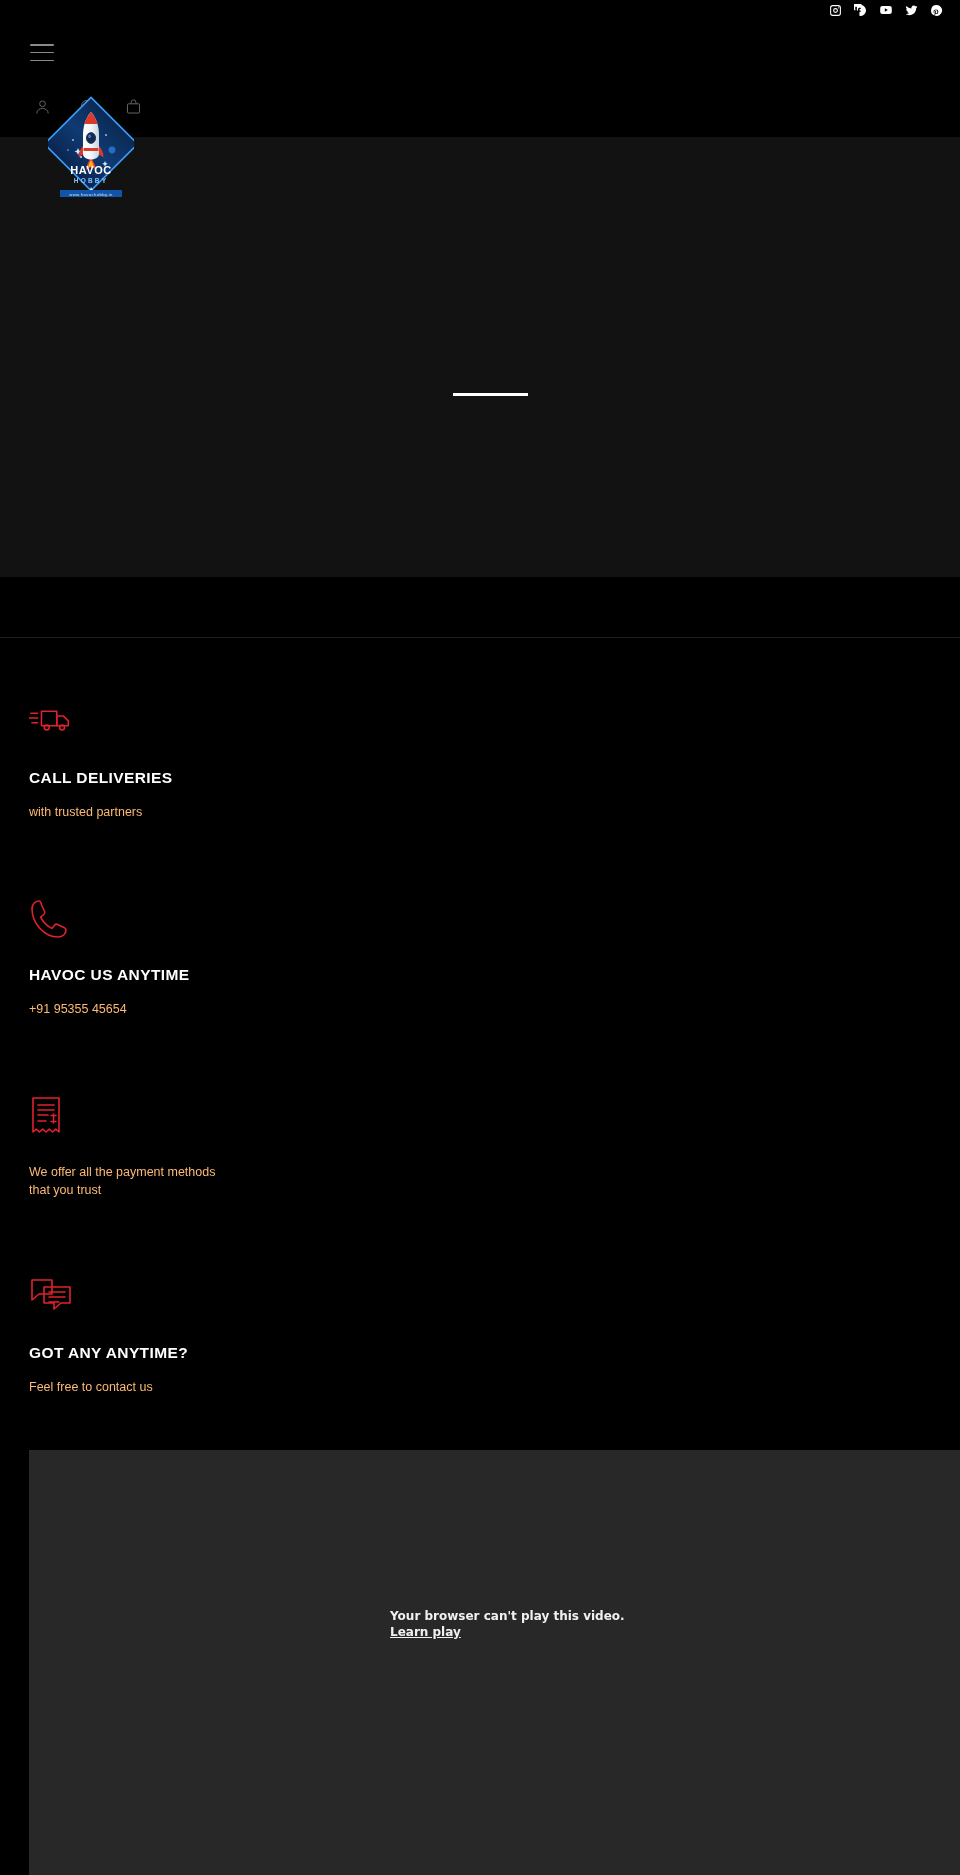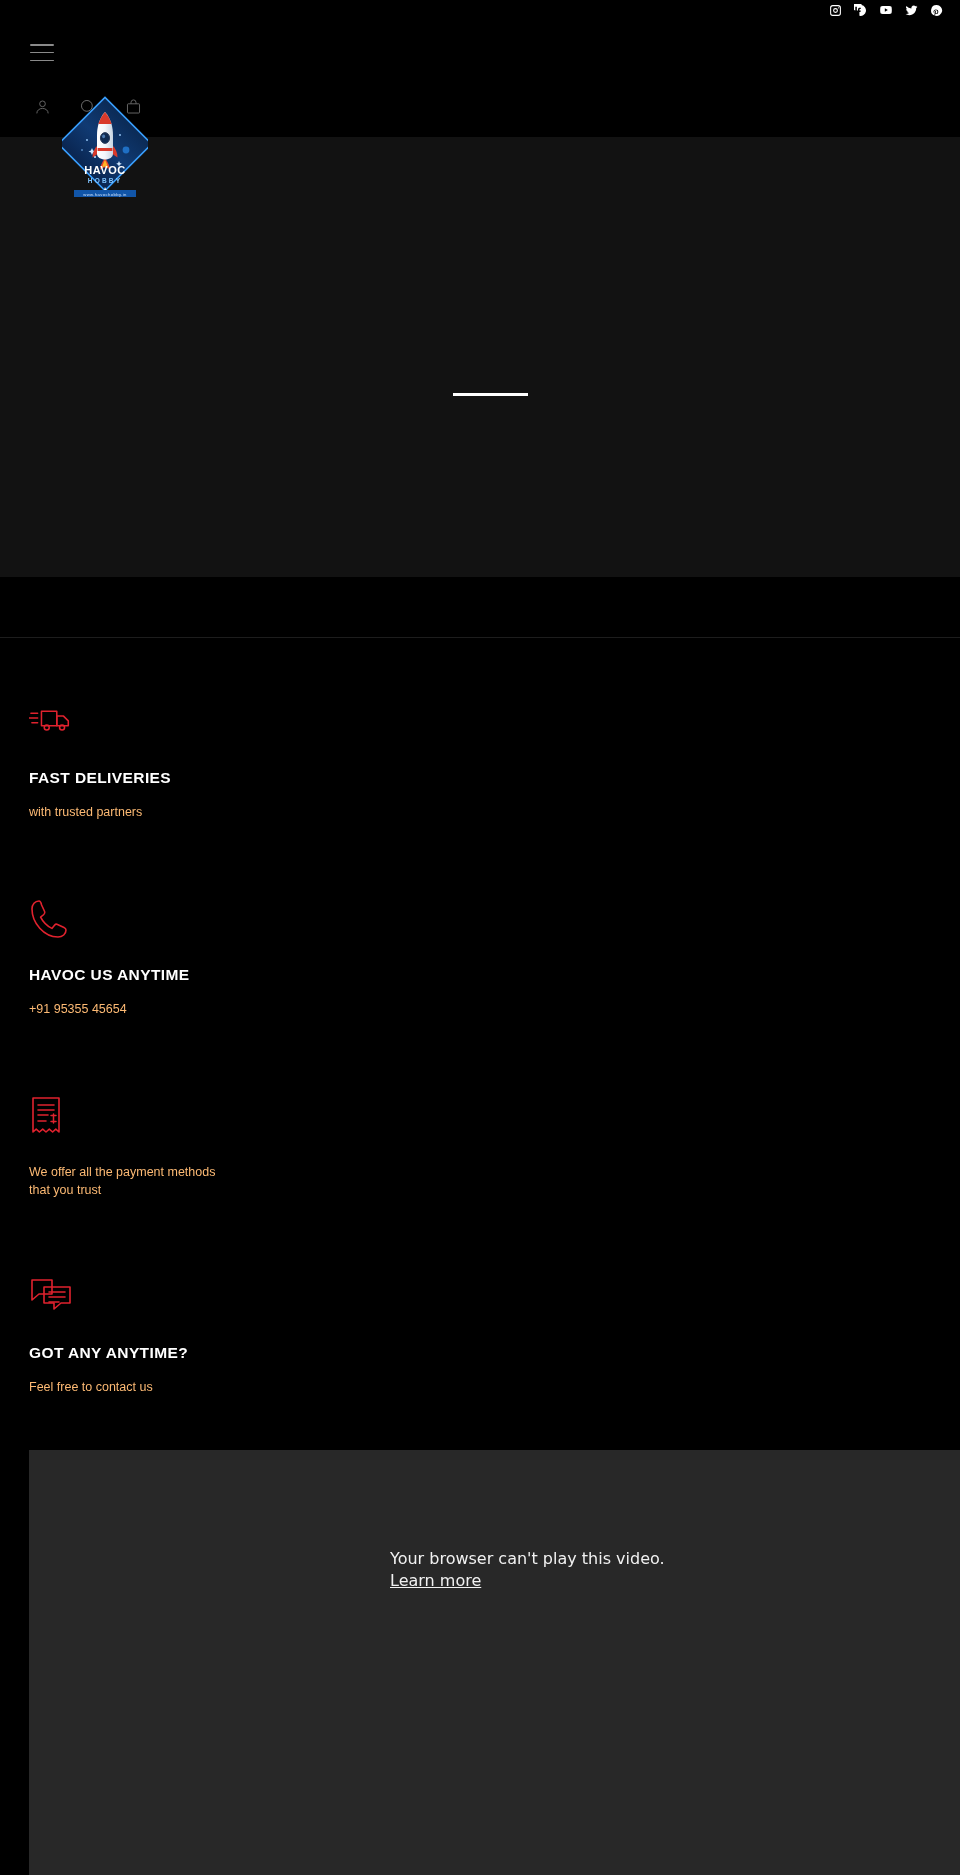--- a/index.html
+++ b/index.html
@@ -34,21 +34,21 @@
 
   .icon-row {
     position:absolute; left:34px; top:78px;
     display:flex; align-items:center; gap:28px;
   }
   .icon-row .ic { line-height:0; cursor:pointer; }
   .icon-row svg { display:block; stroke:#6d6d6d; fill:none; stroke-width:1.3; }
 
   
   .logo {
-    position:absolute; left:62px; top:75px;
+    position:absolute; left:48px; top:75px;
     width:86px; height:106px; z-index:6;
   }
   .logo svg { display:block; }
 
   
   .hero {
     height:440px; background:#121212; position:relative;
   }
   .hero-rule {
     position:absolute; left:453px; top:256px;
@@ -73,23 +73,24 @@
   .f-sub {
     color:#fdba74; font-size:12.5px; line-height:1.5; font-weight:400;
   }
 
   
   .video-wrap {
     margin:53px 0 0 29px; width:931px; height:915px;
     background:#282828; position:relative; overflow:hidden;
   }
   .video-msg {
-    position:absolute; left:390px; top:1548px;
-    color:#f1f1f1; font-size:16px; line-height:1.35;
+    position:absolute; left:390px; top:1608px;
+    color:#f1f1f1; font-size:12px; line-height:1.35;
     font-family:"DejaVu Sans", sans-serif;
+    font-weight:bold;
   }
   .video-msg a { color:#f1f1f1; text-decoration:underline; }
 </style>
 </head>
 <body>
 
 <div class="social-bar">
   <a href="#" title="Instagram">
     <svg width="13" height="13" viewBox="0 0 24 24">
         <path d="M7 2h10a5 5 0 0 1 5 5v10a5 5 0 0 1-5 5H7a5 5 0 0 1-5-5V7a5 5 0 0 1 5-5zm0 2a3 3 0 0 0-3 3v10a3 3 0 0 0 3 3h10a3 3 0 0 0 3-3V7a3 3 0 0 0-3-3H7zm5 3.5A4.5 4.5 0 1 1 7.5 12 4.5 4.5 0 0 1 12 7.5zm0 2A2.5 2.5 0 1 0 14.5 12 2.5 2.5 0 0 0 12 9.5zM17.8 6a1.1 1.1 0 1 1-1.1 1.1A1.1 1.1 0 0 1 17.8 6z"></path>
@@ -208,21 +209,21 @@
   <div class="feature">
     <div class="f-icon">
       <svg width="46" height="34" viewBox="0 0 48 34">
         <path d="M13 10h16v15H13z"></path>
         <path d="M29 15h7l5 5v5h-12z"></path>
         <circle cx="18.5" cy="27" r="2.6"></circle>
         <circle cx="34.5" cy="27" r="2.6"></circle>
         <path d="M2 12h7M0 17h9M3 22h6"></path>
       </svg>
     </div>
-    <div class="f-title">FAST DELIVERIES</div>
+    <div class="f-title">CALL DELIVERIES</div>
     <div class="f-sub">with trusted partners</div>
   </div>
 
   <div class="feature">
     <div class="f-icon">
       <svg width="42" height="42" viewBox="0 0 42 42">
         <path d="M10 3c-4 0-7 3.4-7 8 0 14 12 28 26 28 4.6 0 8-3 8-7 0-1.3-.7-2-2-2.6l-6.5-3c-1.2-.5-2.2-.2-3 .8l-2.6 3.2c-4.8-2.4-8.9-6.5-11.3-11.3l3.2-2.6c1-.8 1.3-1.8.8-3l-3-6.5C11.9 3.7 11.2 3 10 3z"></path>
       </svg>
     </div>
     <div class="f-title">HAVOC US ANYTIME</div>
@@ -254,14 +255,14 @@
   </div>
 
 </div>
 
 <div class="video-wrap">
   
 </div>
 
 <div class="video-msg">
   <div>Your browser can't play this video.</div>
-  <a href="#">Learn more</a>
+  <a href="#">Learn play</a>
 </div>
 
 </body></html>

